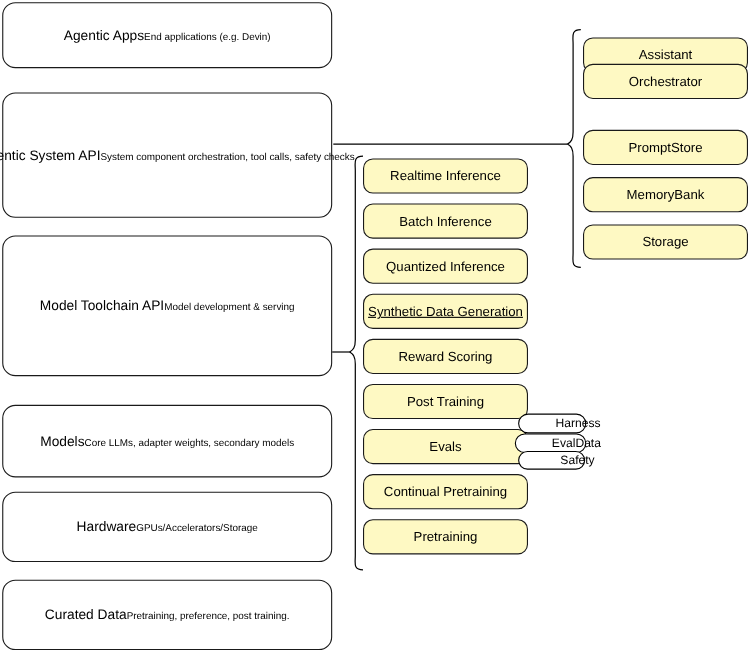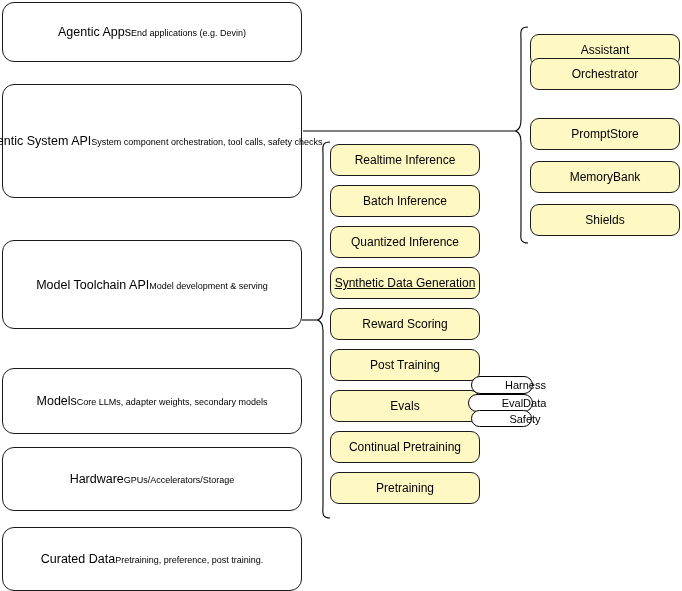--- a/index.html
+++ b/index.html
@@ -133,21 +133,21 @@
   <div class="stack-box" style="left:2px; top:2px; width:300px; height:60px;">
     <div class="bx-title">Agentic Apps</div>
     <div class="bx-sub">End applications (e.g. Devin)</div>
   </div>
 
   <div class="stack-box" style="left:2px; top:84px; width:300px; height:114px;">
     <div class="bx-title">Agentic System API</div>
     <div class="bx-sub">System component orchestration, tool calls, safety checks</div>
   </div>
 
-  <div class="stack-box" style="left:2px; top:240px; width:300px; height:89px;text-align:right;">
+  <div class="stack-box" style="left:2px; top:214px; width:300px; height:128px;text-align:right;">
     <div class="bx-title">Model Toolchain API</div>
     <div class="bx-sub">Model development &amp; serving</div>
   </div>
 
   <div class="stack-box" style="left:2px; top:368px; width:300px; height:66px;">
     <div class="bx-title">Models</div>
     <div class="bx-sub">Core LLMs, adapter weights, secondary models</div>
   </div>
 
   <div class="stack-box" style="left:2px; top:447px; width:300px; height:64px;">
@@ -185,15 +185,15 @@
   <div class="tag-pill" style="left:471px; top:410px; width:61px; height:17px;">Safety</div>
 
   <div class="item-box" style="left:530px; top:34px; width:150px; height:32px;">Assistant</div>
 
   <div class="item-box" style="left:530px; top:58px; width:150px; height:32px;text-align:right;">Orchestrator</div>
 
   <div class="item-box" style="left:530px; top:118px; width:150px; height:32px;">PromptStore</div>
 
   <div class="item-box" style="left:530px; top:161px; width:150px; height:32px;">MemoryBank</div>
 
-  <div class="item-box" style="left:530px; top:204px; width:150px; height:32px;">Shields</div>
+  <div class="item-box" style="left:530px; top:204px; width:150px; height:32px;">Storage</div>
 
 </div>
 
 </body></html>

